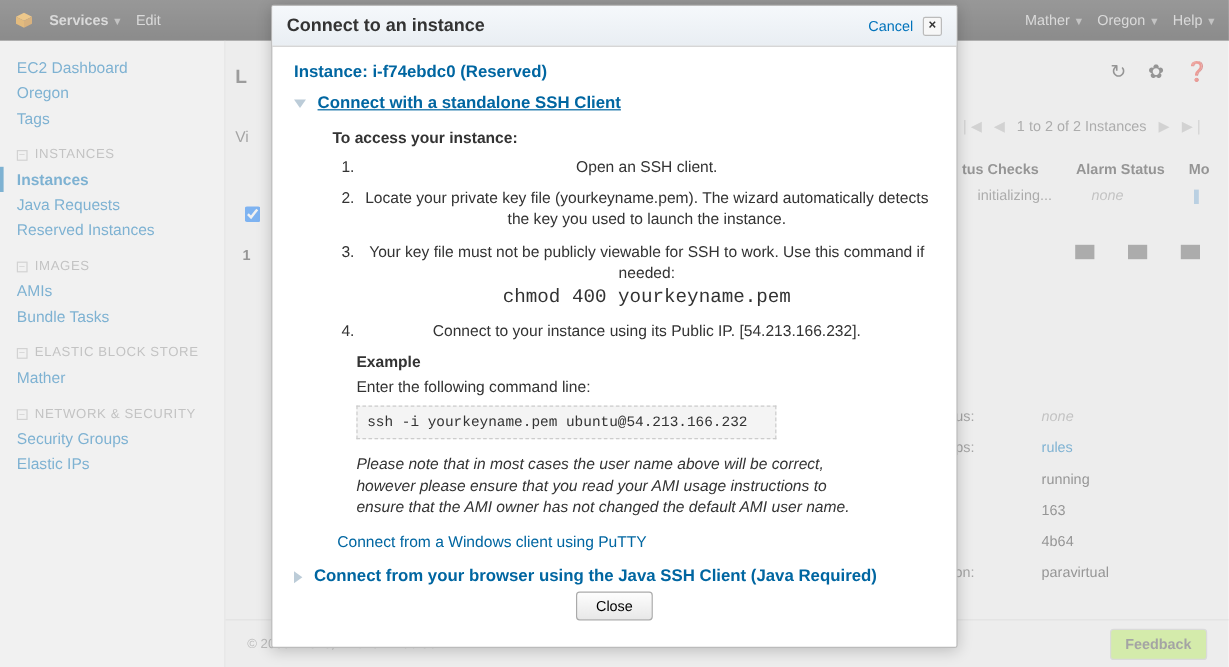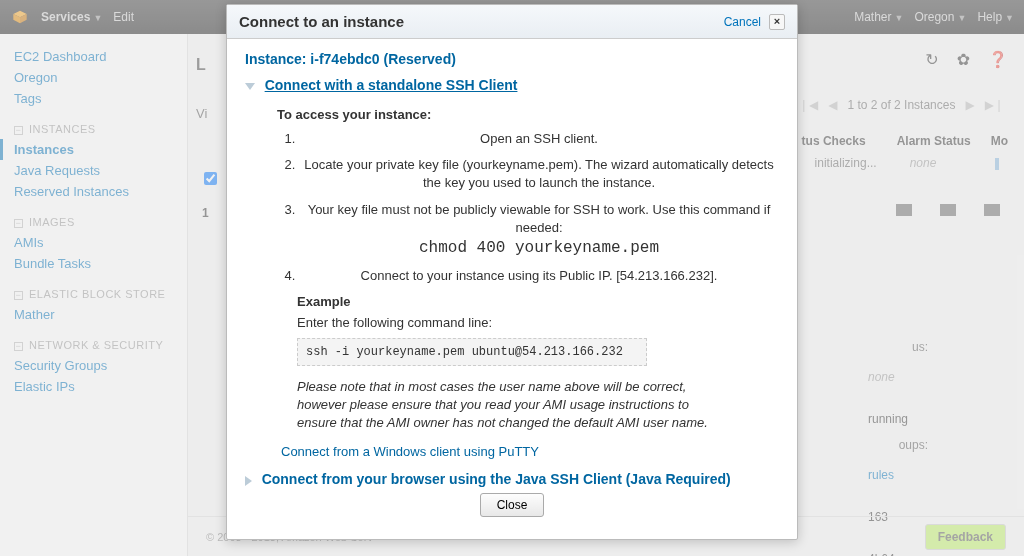--- a/index.html
+++ b/index.html
@@ -25,21 +25,21 @@
   .content { flex:1; background:#f7f7f7; position:relative; padding: 16px 16px 0 16px; }
   .toolbar-icons { position:absolute; top:16px; right:16px; display:flex; gap:18px; color:#333; font-size:16px; }
   .pager { position:absolute; top:64px; right:20px; color:#666; font-size:12px; display:flex; align-items:center; gap:10px;}
   .pager .dis { color:#bbb; }
   .table-strip { margin-top:84px; display:flex; justify-content:flex-end; gap:20px; font-size:12px; }
   .th { font-weight:bold; }
   .td { color:#666;padding-left:13px; }
   .square-row { display:flex; justify-content:flex-end; gap:28px; margin-top:34px; padding-right:8px;}
   .square { width:16px; height:12px; background:#666; }
   .details { position:absolute; right:26px; top:300px; font-size:12px; color:#333; }
-  .details .row { display:flex; gap:16px; padding:6px 0;flex-direction:column; }
+  .details .row { display:flex; gap:56px; padding:6px 0; }
   .details .k { color:#555; text-align:right; width:60px; }
   .details .v { width:130px; }
   .details .v.blue { color:#0073bb; }
   .footer { position:absolute; bottom:0; left:188px; right:0; height:40px; border-top:1px solid #ddd; display:flex; align-items:center; padding:0 18px; color:#888; font-size:11px; }
   .footer .flex { flex:1; }
   .feedback-btn { background:#bef264; border:1px solid #ccc; padding:5px 12px; border-radius:3px; font-weight:bold; color:#555; font-size:12px;}
 
   
   .overlay { position:absolute; inset:0; background:rgba(230,230,230,0.55); }
 
@@ -154,34 +154,38 @@
       <div class="square"></div>
       <div class="square"></div>
       <div class="square"></div>
     </div>
     <div class="details">
       <div class="row">
           <span class="k">us:</span>
           <span class="v" style="font-style:italic; color:#999;">none</span>
         </div>
       <div class="row">
+          <span class="k">oups:</span>
+          <span class="v blue">rules</span>
+        </div>
+      <div class="row">
           <span class="k"></span>
           <span class="v">running</span>
         </div>
       <div class="row">
-          <span class="k">oups:</span>
-          <span class="v blue">rules</span>
-        </div>
-      <div class="row">
           <span class="k"></span>
           <span class="v">163</span>
         </div>
       <div class="row">
           <span class="k"></span>
           <span class="v">4b64</span>
+        </div>
+      <div class="row">
+          <span class="k">on:</span>
+          <span class="v">paravirtual</span>
         </div>
     </div>
   </div>
 </div>
 
 <div class="footer">
   <span>© 2008 - 2013, Amazon Web Serv</span>
   <span class="flex"></span>
   <button class="feedback-btn">Feedback</button>
 </div>

